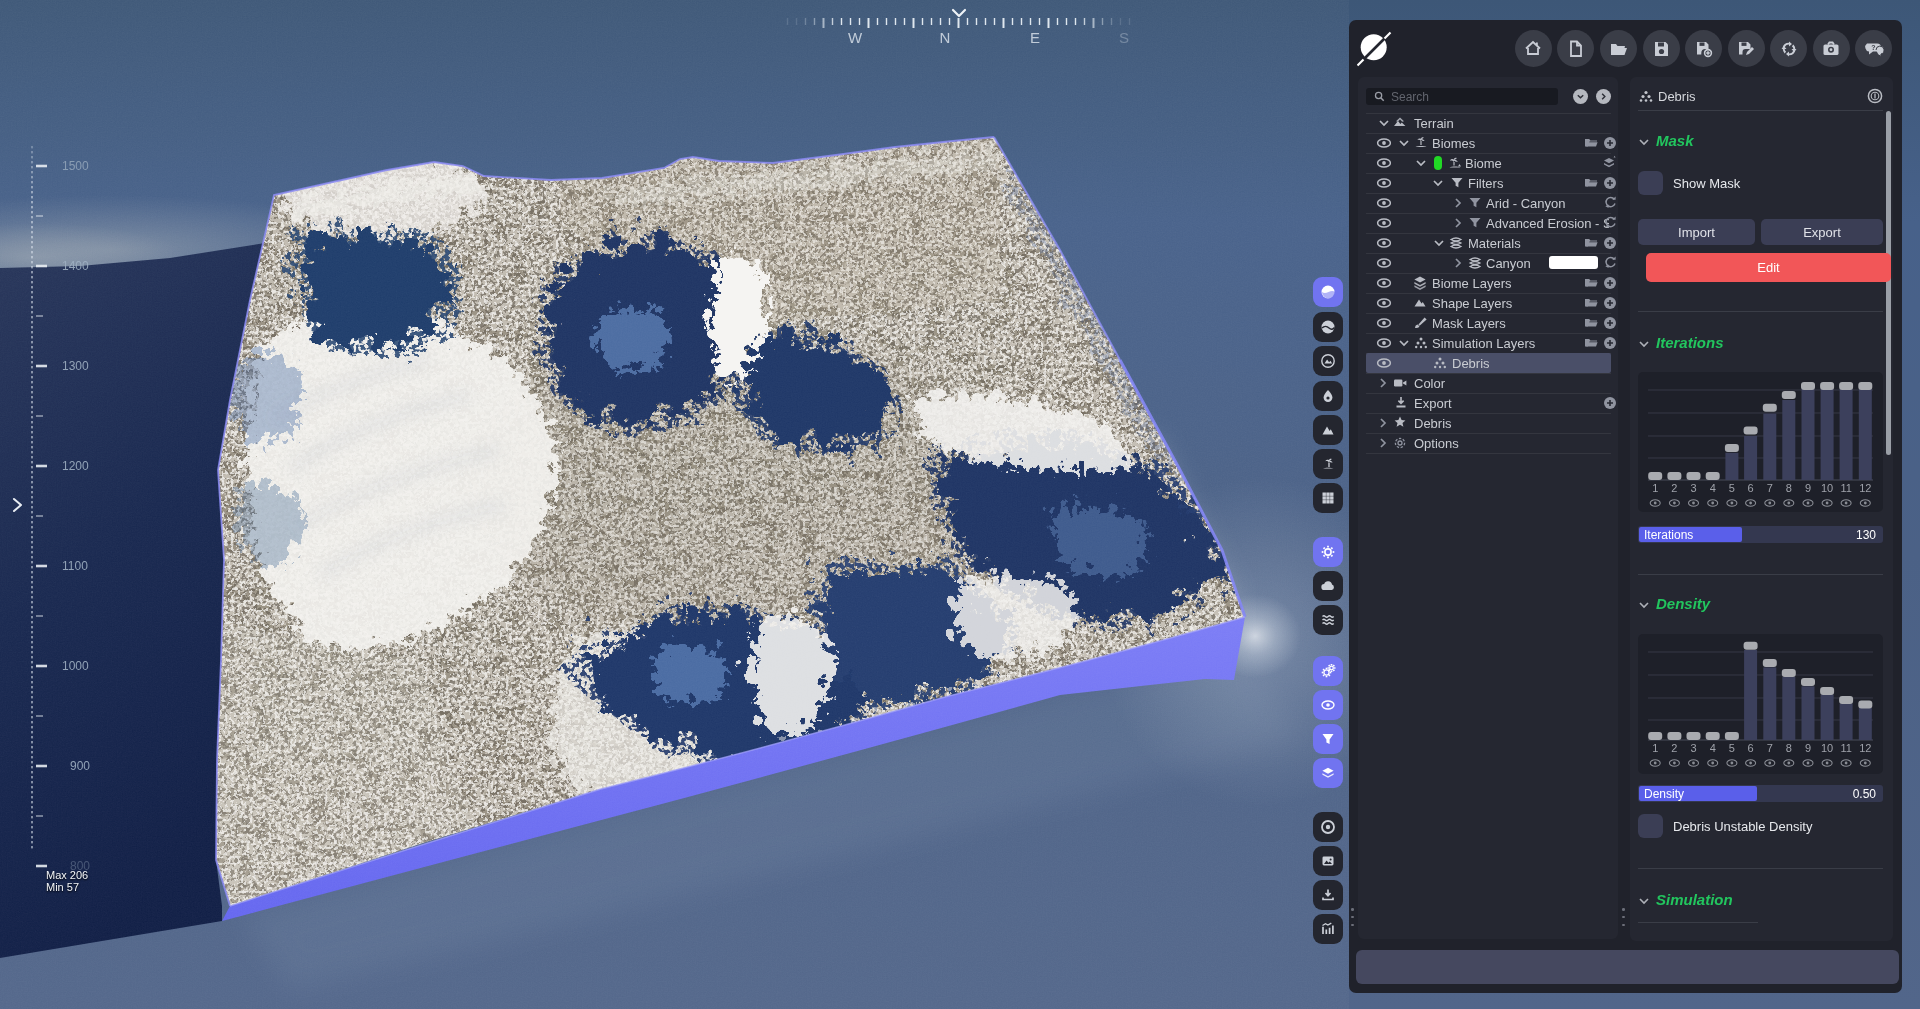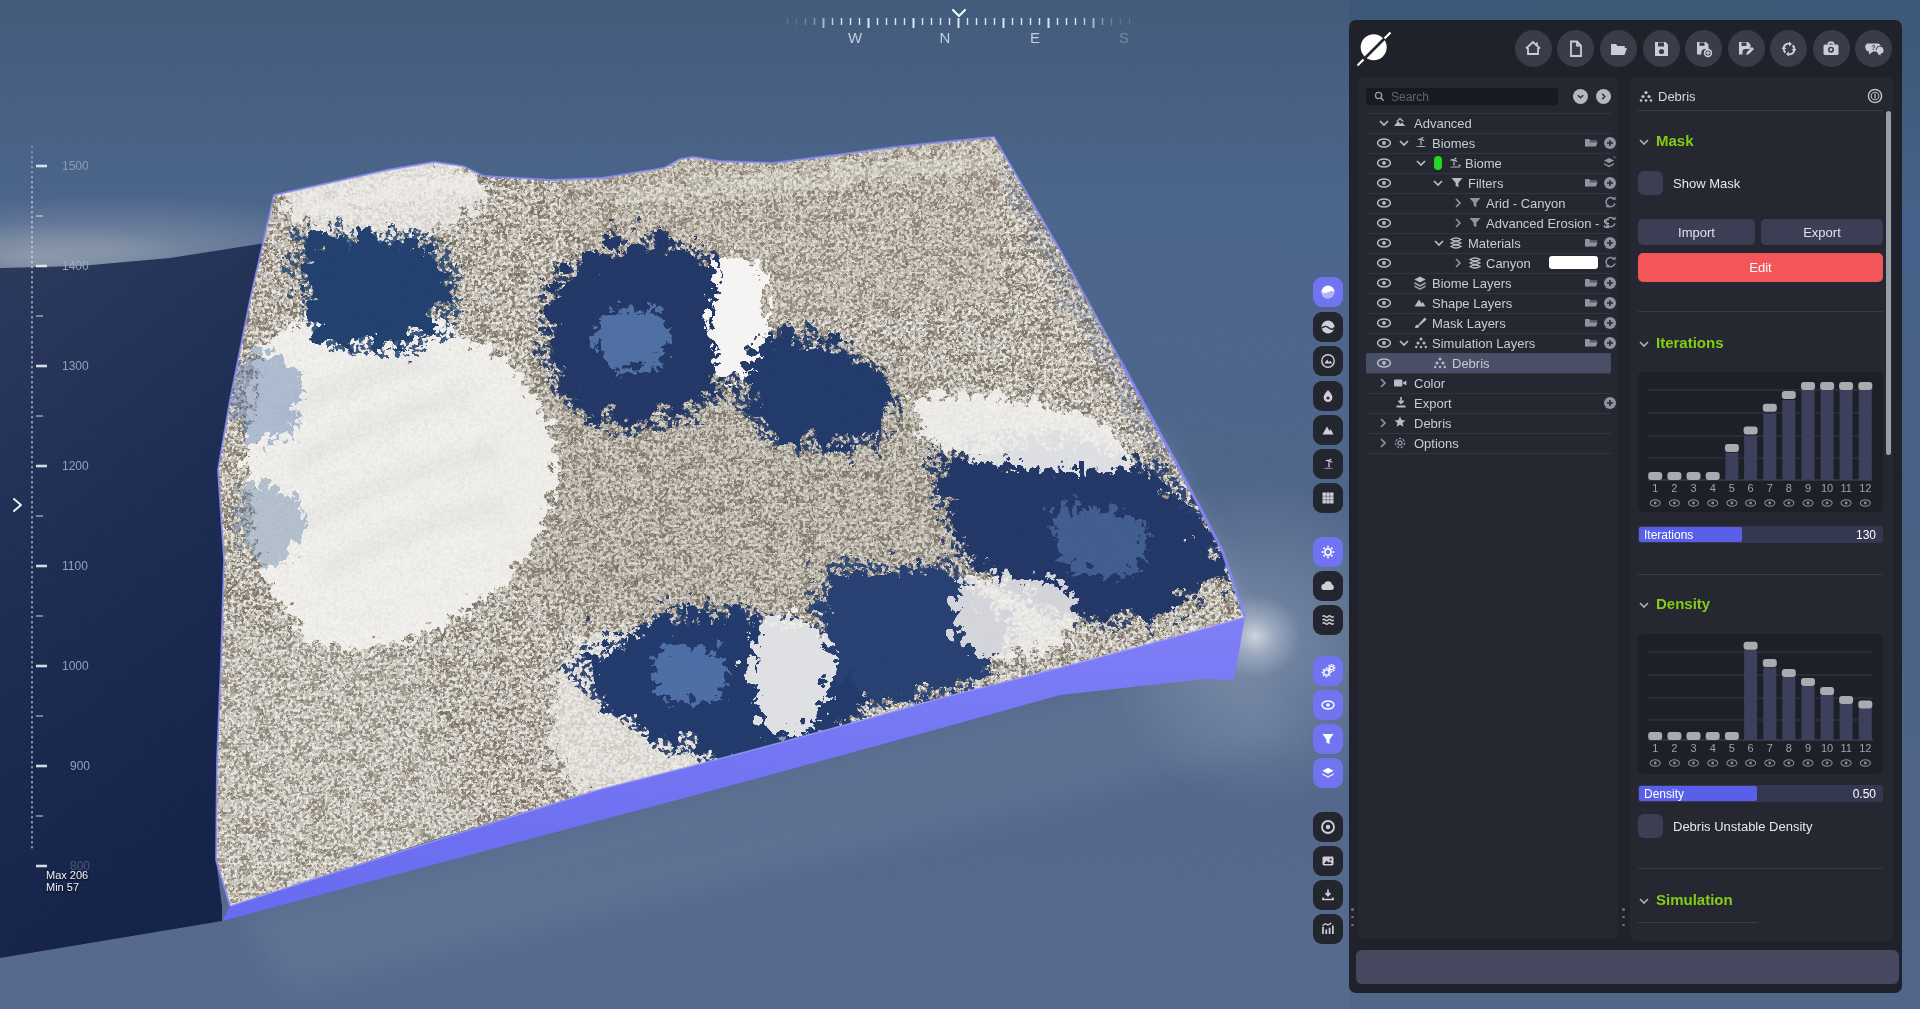--- a/index.html
+++ b/index.html
@@ -21,21 +21,21 @@
   .trow.sel { background:#4a4f68; border-radius:2px; }
   .rsep { position:absolute; left:8px; width:245px; height:1px; background:#34363f; }
   .ti { position:absolute; top:0; }
   .tt { position:absolute; top:3px; white-space:nowrap; }
   .tclip { max-width:123px; overflow:hidden; }
   .gpill { position:absolute; top:3px; width:8px; height:14px; border-radius:4px; background:#21d825; }
   .swatch { position:absolute; top:2.5px; width:49px; height:13px; border-radius:3px; background:#ffffff; }
   #props { position:absolute; left:1630px; top:77px; width:263px; height:864px; background:#252731; border-radius:6px; font-size:13px; }
   .pdiv { position:absolute; left:8px; width:245px; height:1px; background:#3a3d47; }
   .chev { width:12px; height:12px; }
-  .h1 { position:absolute; left:26px; font-size:15px; font-weight:bold; color:#84cc16; }
+  .h1 { position:absolute; left:26px; font-size:15px; font-weight:bold; color:#22c55e;font-style:italic; }
   .cbox { position:absolute; left:8px; width:25px; height:24px; border-radius:6px; background:#3b3e55; }
   .lbl { position:absolute; color:#e6e8ec; font-size:13px; }
   .btn { position:absolute; height:26px; background:#3b3e55; border-radius:5px; color:#e0e2e8; font-size:13px; display:flex; align-items:center; justify-content:center; }
   .btn.red { background:#f25658; color:#fff; height:29px; }
   .slider { position:absolute; left:8px; width:245px; height:17px; background:#343850; border-radius:3px; overflow:hidden; }
   .sfill { position:absolute; left:1px; top:1px; bottom:1px; background:#5a5fea; border-radius:2px; display:flex; align-items:center; }
   .sfill span { margin-left:5px; font-size:12px; color:#fff; }
   .sval { position:absolute; right:7px; top:1.5px; font-size:12px; color:#fff; }
   #statusbar { position:absolute; left:1356px; top:950px; width:543px; height:34px; background:#45485f; border-radius:6px; }
   .dot { width:2.5px; height:2.5px; border-radius:50%; background:#6b6e79; display:block; }
@@ -717,21 +717,21 @@
         </div>
 <div id="rows">
 <div class="trow" style="top:36px">
             <svg class="ti" style="left:11px" width="14" height="20" viewBox="0 0 14 20">
               <path d="M3 8l4 4 4-4" fill="none" stroke="#b9bcc4" stroke-width="1.7"></path>
             </svg>
             <svg class="ti" style="left:26px" width="16" height="20" viewBox="0 0 16 20">
               <path d="M2 13l4-5 2.4 3 1.4-1.6 3.6 3.6z" fill="#b9bcc4"></path>
               <path d="M4 8.2L8 4.6l4 3.6-1.8.5L8 6.4l-2.2 2.3z" fill="#b9bcc4" opacity="0.85"></path>
             </svg>
-            <span class="tt" style="left:48px">Advanced</span>
+            <span class="tt" style="left:48px">Terrain</span>
           </div>
 <div class="rsep" style="top:56px"></div>
 <div class="trow" style="top:56px">
             <svg class="ti" style="left:10px" width="16" height="20" viewBox="0 0 16 20">
               <ellipse cx="8" cy="10" rx="6.4" ry="4" fill="none" stroke="#b9bcc4" stroke-width="1.5"></ellipse>
               <circle cx="8" cy="10" r="1.9" fill="#b9bcc4"></circle>
             </svg>
             <svg class="ti" style="left:31px" width="14" height="20" viewBox="0 0 14 20">
               <path d="M3 8l4 4 4-4" fill="none" stroke="#b9bcc4" stroke-width="1.7"></path>
             </svg>
@@ -1062,21 +1062,21 @@
 <div class="pdiv" style="top:33px"></div>
 <div class="abs" style="left:256px;top:34px;width:5px;height:344px;background:#9a9fa7;border-radius:3px"></div>
 <svg class="abs chev" style="left:8px;top:59px">
           <path d="M2 4l4 4 4-4" fill="none" stroke="#aeb1b8" stroke-width="1.6"></path>
         </svg>
 <div class="h1" style="top:55px">Mask</div>
 <div class="cbox" style="top:94px"></div>
 <div class="lbl" style="left:43px;top:99px">Show Mask</div>
 <div class="btn" style="left:8px;top:142px;width:117px">Import</div>
 <div class="btn" style="left:131px;top:142px;width:122px">Export</div>
-<div class="btn red" style="left:8px;top:176px;width:245px">Edit</div>
+<div class="btn red" style="left:16px;top:176px;width:245px">Edit</div>
 <div class="pdiv" style="top:234px"></div>
 <svg class="abs chev" style="left:8px;top:261px">
           <path d="M2 4l4 4 4-4" fill="none" stroke="#aeb1b8" stroke-width="1.6"></path>
         </svg>
 <div class="h1" style="top:257px">Iterations</div>
 <svg class="abs" style="left:8px;top:295px" width="245" height="140" viewBox="0 0 245 140">
           <rect x="0" y="0" width="245" height="140" rx="5" fill="#1e2029"></rect>
           <line x1="10" y1="18" x2="235" y2="18" stroke="#3a3d4a" stroke-width="1" opacity="0.85"></line>
           <line x1="10" y1="41" x2="235" y2="41" stroke="#3a3d4a" stroke-width="1" opacity="0.85"></line>
           <line x1="10" y1="64" x2="235" y2="64" stroke="#3a3d4a" stroke-width="1" opacity="0.85"></line>

